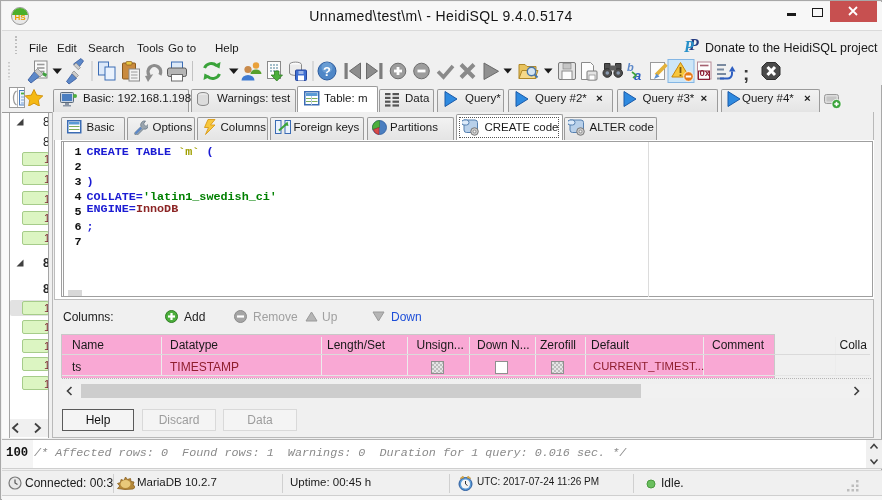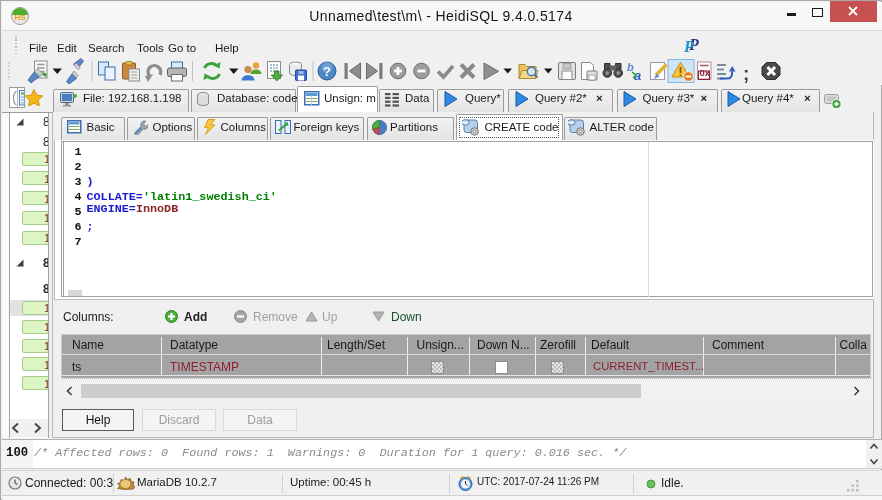--- a/index.html
+++ b/index.html
@@ -29,21 +29,21 @@
 
 #tree{left:8.5px;top:112px;width:39px;height:325px;background:#fff;border-right:1px solid #a5a5a5;overflow:hidden}
 .gcell{position:absolute;left:12.5px;width:27px;height:14px;background:#dcf5c2;border:1px solid #a6cc8a;border-radius:2px;overflow:hidden}.gcell:after{content:"1";position:absolute;left:21px;top:0.5px;font-size:11px;color:#7a1f2f}
 .tre8{position:absolute;left:33.5px;font-size:12px;color:#2a2a2a}
 
 #editor{left:59.5px;top:139.5px;width:812px;height:156px;background:#fff;border:1px solid #9f9f9f}
 .cl{position:absolute;left:0;white-space:pre;font-family:"Liberation Mono",monospace;font-size:11.75px;font-weight:bold}
 .ln{position:absolute;width:20px;text-align:right;font-family:"Liberation Mono",monospace;font-size:11.75px;font-weight:bold;color:#111}
 .kw{color:#1b1bd3}.id{color:#a0a000}.dt{color:#8c2525}.st{color:#008000}.sy{color:#1b1bd3}
 
-#grid{left:60px;top:333px;width:810px;height:44px;background:#a3a3a3;border:1px solid #c8c8c8;border-bottom:none}
+#grid{left:60px;top:333px;width:714px;height:44px;background:#f9a8d4;border:1px solid #c8c8c8;border-bottom:none}
 .gv{position:absolute;top:2px;width:1px;height:38px;background:#ececec}
 .gh{position:absolute;top:3px;font-size:12px;color:#1a1a1a;white-space:nowrap}
 .chk{position:absolute;top:26px;width:13px;height:13px;border:1px solid #8f8f8f;background:#fff}
 .chkdis{background-image:linear-gradient(45deg,#bdbdbd 25%,transparent 25%,transparent 75%,#bdbdbd 75%),linear-gradient(45deg,#bdbdbd 25%,#e6e6e6 25%,#e6e6e6 75%,#bdbdbd 75%);background-size:4px 4px;background-position:0 0,2px 2px}
 
 .btn{position:absolute;top:408px;height:22px;border:1px solid #d9d9d9;background:#f4f4f4;text-align:center;font-size:12px;line-height:20px;color:#9c9c9c}
 
 #sqllog{left:1px;top:438px;width:880px;height:30px;background:#fff;border-top:1px solid #b2b2b2;border-bottom:1px solid #cfcfcf}
 
 #status{left:1px;top:469px;width:880px;height:25px;background:#f0f0f0;border-top:1px solid #d7d7d7}
@@ -80,20 +80,21 @@
   <div class="abs menuitem" style="left:86px">Search</div>
   <div class="abs menuitem" style="left:135px">Tools</div>
   <div class="abs menuitem" style="left:166px">Go to</div>
   <div class="abs menuitem" style="left:213px">Help</div>
   <div class="abs" style="left:681px;top:4px">
    <svg width="20" height="20">
     <text x="6" y="14.5" font-family="Liberation Serif" font-size="16" font-weight="bold" font-style="italic" fill="#253b80">P</text>
     <text x="1" y="17" font-family="Liberation Serif" font-size="16" font-weight="bold" font-style="italic" fill="#2790c9">P</text>
    </svg>
   </div>
+  <div class="abs" style="left:703px;top:10px;font-size:12.5px">Donate to the HeidiSQL project</div>
  </div>
  <div class="abs" id="toolbar">
  <svg width="882" height="27" style="position:absolute;left:-1px;top:0" font-family="Liberation Sans">
   <g transform="translate(0,-57)">
   <rect x="7" y="61" width="2" height="18" fill="none"></rect>
   <line x1="8" y1="61" x2="8" y2="79" stroke="#bdbdbd" stroke-width="1.5" stroke-dasharray="1.5 2"></line>
 
   <rect x="33.5" y="60" width="12.5" height="17" fill="#fafafa" stroke="#8a8a8a"></rect>
   <line x1="36" y1="63.5" x2="43.5" y2="63.5" stroke="#9a9a9a" stroke-width="1.6"></line>
   <line x1="36" y1="67" x2="43.5" y2="67" stroke="#9a9a9a" stroke-width="1.6"></line>
@@ -246,36 +247,36 @@
         <path d="M9 0.5 l2.7 5.6 6.1 0.8 -4.5 4.2 1.1 6.1 -5.4-3 -5.4 3 1.1-6.1 -4.5-4.2 6.1-0.8z" fill="#f5b915" stroke="#cf8f0a" stroke-width="0.9"></path>
       </svg>
   <div class="tab" style="left:52px;top:88px;width:136px;height:23px"></div>
   <svg width="17" height="15" style="position:absolute;left:59px;top:91px">
         <rect x="0.5" y="0.5" width="13" height="10" rx="1" fill="#c9d4e2" stroke="#5a6a7a"></rect>
         <rect x="2" y="2" width="10" height="7" fill="#4a7ec0"></rect>
         <rect x="5" y="11" width="4" height="2" fill="#8a95a5"></rect>
         <rect x="3" y="13" width="8" height="1.5" fill="#8a95a5"></rect>
         <circle cx="15" cy="4" r="2" fill="#4caf3c"></circle>
       </svg>
-  <div class="tabtxt" style="left:82px;top:91px">File: 192.168.1.198</div>
+  <div class="tabtxt" style="left:82px;top:91px">Basic: 192.168.1.198</div>
   <div class="tab" style="left:189.5px;top:88px;width:105px;height:23px"></div>
   <svg width="13" height="15" style="position:absolute;left:196px;top:91px">
         <ellipse cx="6" cy="3" rx="5.5" ry="2.5" fill="#e8e8e8" stroke="#8a8a8a"></ellipse>
         <path d="M0.5 3 v8 a5.5 2.5 0 0 0 11 0 v-8" fill="#dcdcdc" stroke="#8a8a8a"></path>
       </svg>
-  <div class="tabtxt" style="left:216px;top:91px">Database: code</div>
+  <div class="tabtxt" style="left:216px;top:91px">Warnings: test</div>
   <div class="tab active" style="left:296px;top:85px;width:81px;height:26px"></div>
   <svg width="16" height="15" style="position:absolute;left:303px;top:90px">
         <rect x="0.75" y="0.75" width="14" height="13" fill="#fff" stroke="#3b6cb4" stroke-width="1.5"></rect>
         <rect x="2" y="2" width="11.5" height="3" fill="#5b9bd5"></rect>
         <line x1="2" y1="7.5" x2="13.5" y2="7.5" stroke="#7fae5a"></line>
         <line x1="2" y1="10.5" x2="13.5" y2="10.5" stroke="#7fae5a"></line>
         <line x1="7.5" y1="5" x2="7.5" y2="14" stroke="#b9cbe3"></line>
       </svg>
-  <div class="tabtxt" style="left:323px;top:91px">Unsign: m</div>
+  <div class="tabtxt" style="left:323px;top:91px">Table: m</div>
   <div class="tab" style="left:377.5px;top:88px;width:55.5px;height:23px"></div>
   <svg width="15" height="14" style="position:absolute;left:384px;top:92px">
         <g fill="#555">
           <rect x="0" y="0" width="5.5" height="2.2"></rect>
           <rect x="7.5" y="0" width="6.5" height="2.2"></rect>
           <rect x="0" y="3.8" width="5.5" height="2.2"></rect>
           <rect x="7.5" y="3.8" width="6.5" height="2.2"></rect>
           <rect x="0" y="7.6" width="5.5" height="2.2"></rect>
           <rect x="7.5" y="7.6" width="6.5" height="2.2"></rect>
           <rect x="0" y="11.4" width="5.5" height="2.2"></rect>
@@ -406,46 +407,47 @@
   <div class="abs" style="left:6px;top:148px;width:14px;height:6px;background:#d8d8d8"></div>
   <div class="abs" style="left:1.5px;top:0;width:1px;height:155px;background:#9f9f9f"></div>
   <div class="abs" style="left:586px;top:0;width:1px;height:155px;background:#dcdcdc"></div>
   <div class="ln" style="top:3px">1</div>
   <div class="ln" style="top:18.1px">2</div>
   <div class="ln" style="top:33.2px">3</div>
   <div class="ln" style="top:48.3px">4</div>
   <div class="ln" style="top:63.4px">5</div>
   <div class="ln" style="top:78.5px">6</div>
   <div class="ln" style="top:93.6px">7</div>
+  <div class="cl" style="left:25px;top:3px"><span class="kw">CREATE TABLE</span> <span class="id">`m`</span> <span class="sy">(</span></div>
   <div class="cl" style="left:25px;top:33.2px"><span class="sy">)</span></div>
   <div class="cl" style="left:25px;top:48.3px"><span class="kw">COLLATE</span><span class="sy">=</span><span class="st">'latin1_swedish_ci'</span></div>
   <div class="cl" style="left:25px;top:60px"><span class="kw">ENGINE</span><span class="sy">=</span><span class="dt">InnoDB</span></div>
   <div class="cl" style="left:25px;top:78.5px"><span class="sy">;</span></div>
  </div>
  <div class="abs" id="colsrow" style="left:0;top:303px;width:782px;height:30px">
   <div class="abs" style="left:62px;top:6px">Columns:</div>
   <svg width="13" height="13" style="position:absolute;left:164px;top:6px">
         <circle cx="6.5" cy="6.5" r="6" fill="#4caf3c" stroke="#2e7d22"></circle>
         <rect x="3" y="5.4" width="7" height="2.2" fill="#fff"></rect>
         <rect x="5.4" y="3" width="2.2" height="7" fill="#fff"></rect>
       </svg>
-  <div class="abs" style="left:183px;top:6px;font-weight:bold;color:#222">Add</div>
+  <div class="abs" style="left:183px;top:6px;font-weight:normal;color:#222">Add</div>
   <svg width="13" height="13" style="position:absolute;left:233px;top:6px">
         <circle cx="6.5" cy="6.5" r="6" fill="#a5a5a5" stroke="#8a8a8a"></circle>
         <rect x="3" y="5.4" width="7" height="2.2" fill="#fff"></rect>
       </svg>
   <div class="abs" style="left:252px;top:6px;color:#a0a0a0">Remove</div>
   <svg width="13" height="11" style="position:absolute;left:304px;top:7px">
         <path d="M6.5 1 l5.5 9 h-11z" fill="#b5b5b5" stroke="#9a9a9a"></path>
       </svg>
   <div class="abs" style="left:321px;top:6px;color:#a0a0a0">Up</div>
   <svg width="13" height="11" style="position:absolute;left:371px;top:7px">
         <path d="M6.5 10 l5.5-9 h-11z" fill="#b5b5b5" stroke="#9a9a9a"></path>
       </svg>
-  <div class="abs" style="left:390px;top:6px;color:#14532d">Down</div>
+  <div class="abs" style="left:390px;top:6px;color:#1d4ed8">Down</div>
  </div>
  <div class="abs" id="grid">
   <div class="gv" style="left:99px"></div>
   <div class="gv" style="left:259px"></div>
   <div class="gv" style="left:344.5px"></div>
   <div class="gv" style="left:407px"></div>
   <div class="gv" style="left:473px"></div>
   <div class="gv" style="left:522.5px"></div>
   <div class="gv" style="left:640.5px"></div>
   <div class="gv" style="left:772.5px"></div>

